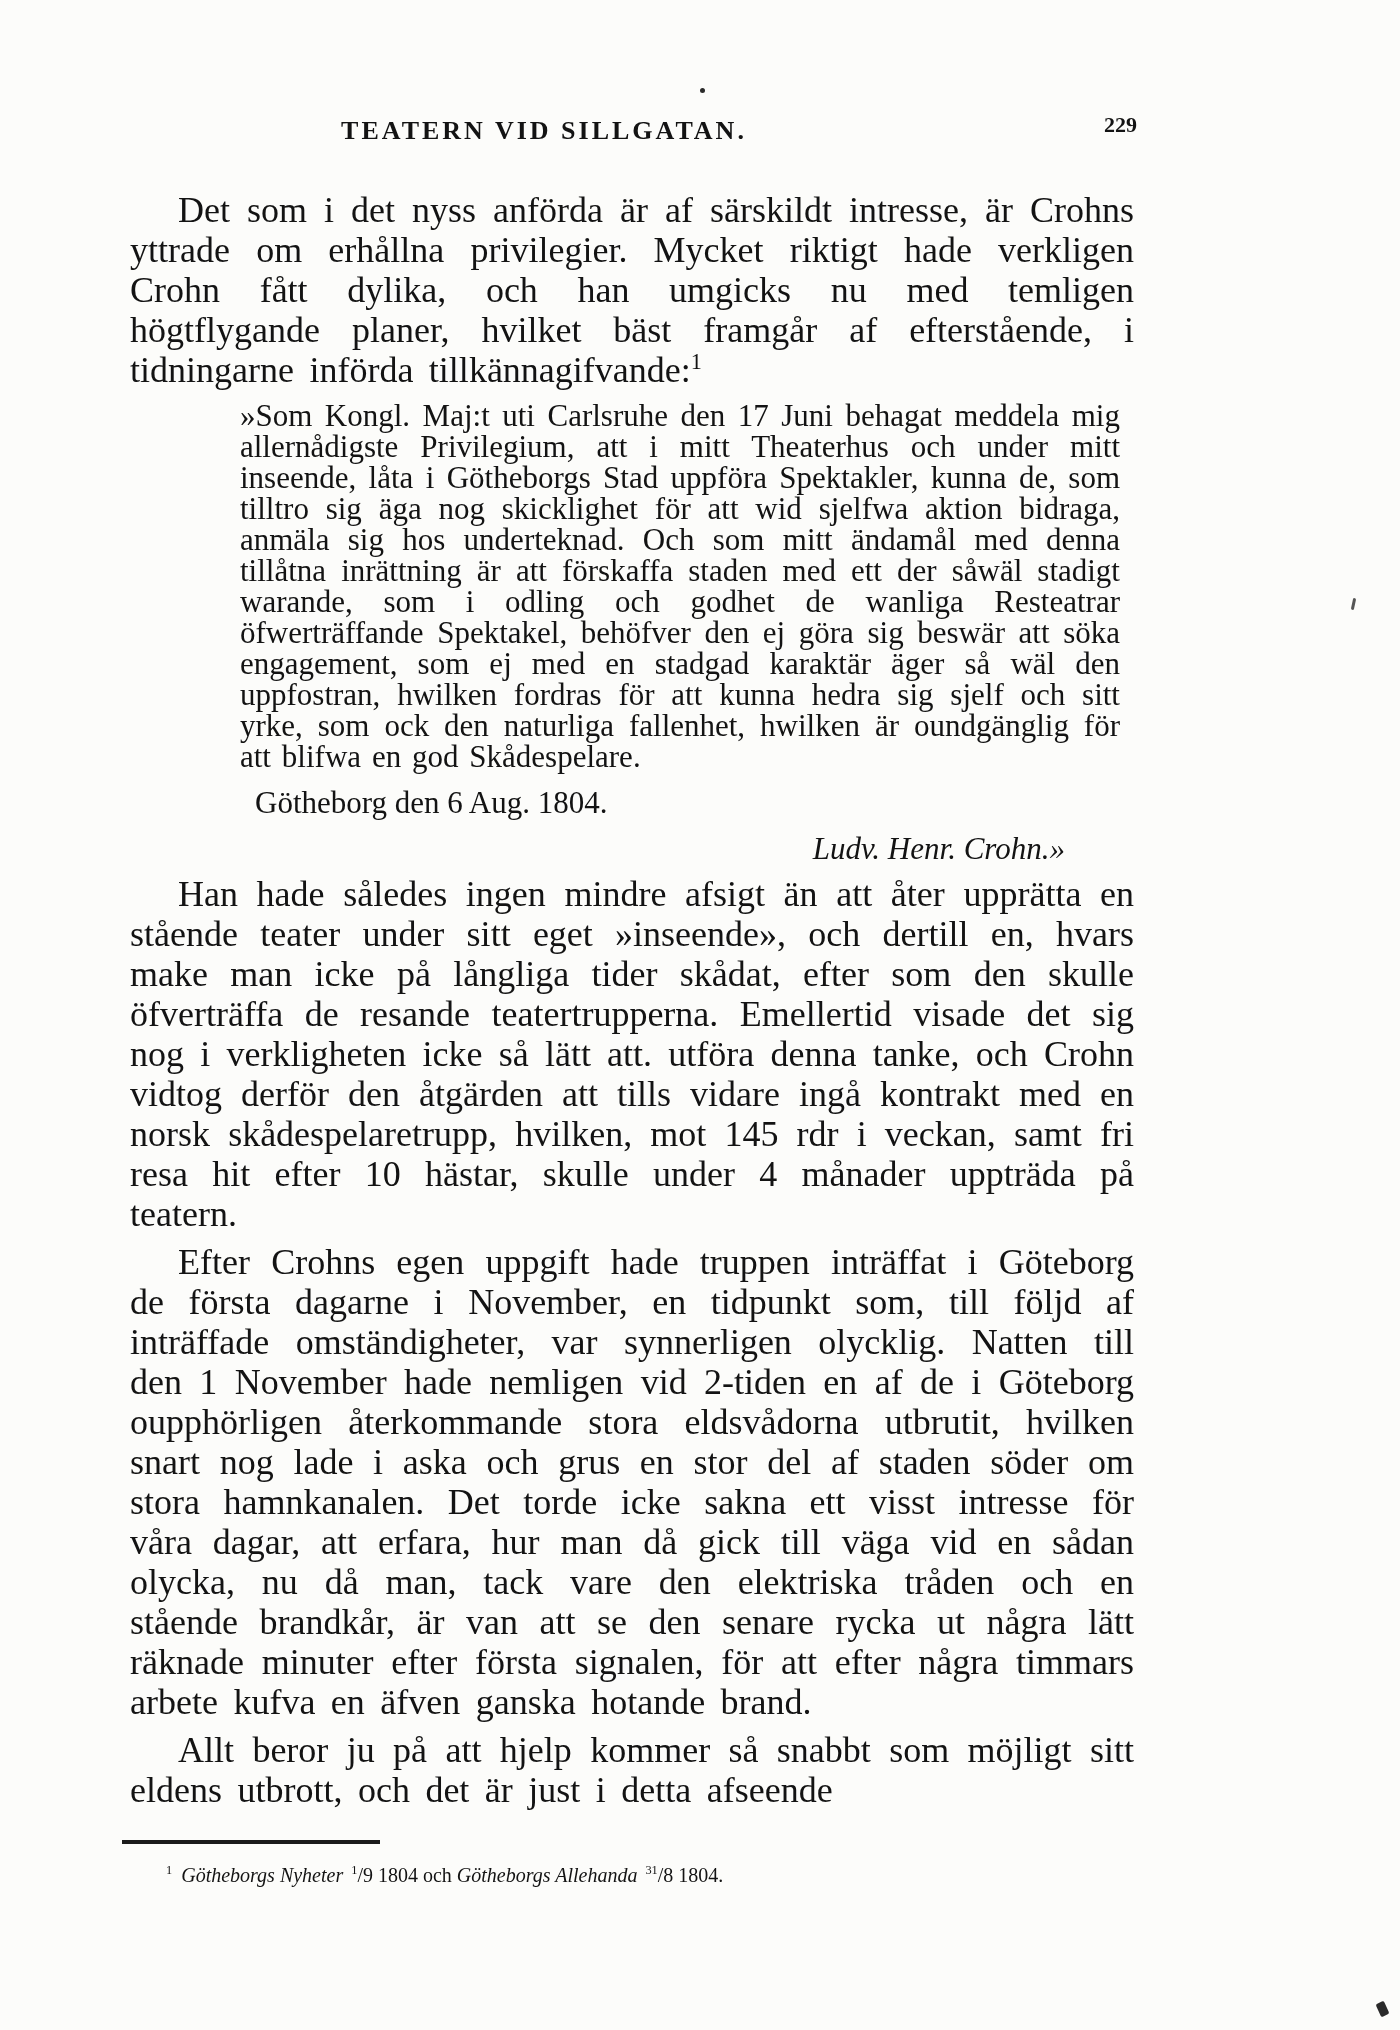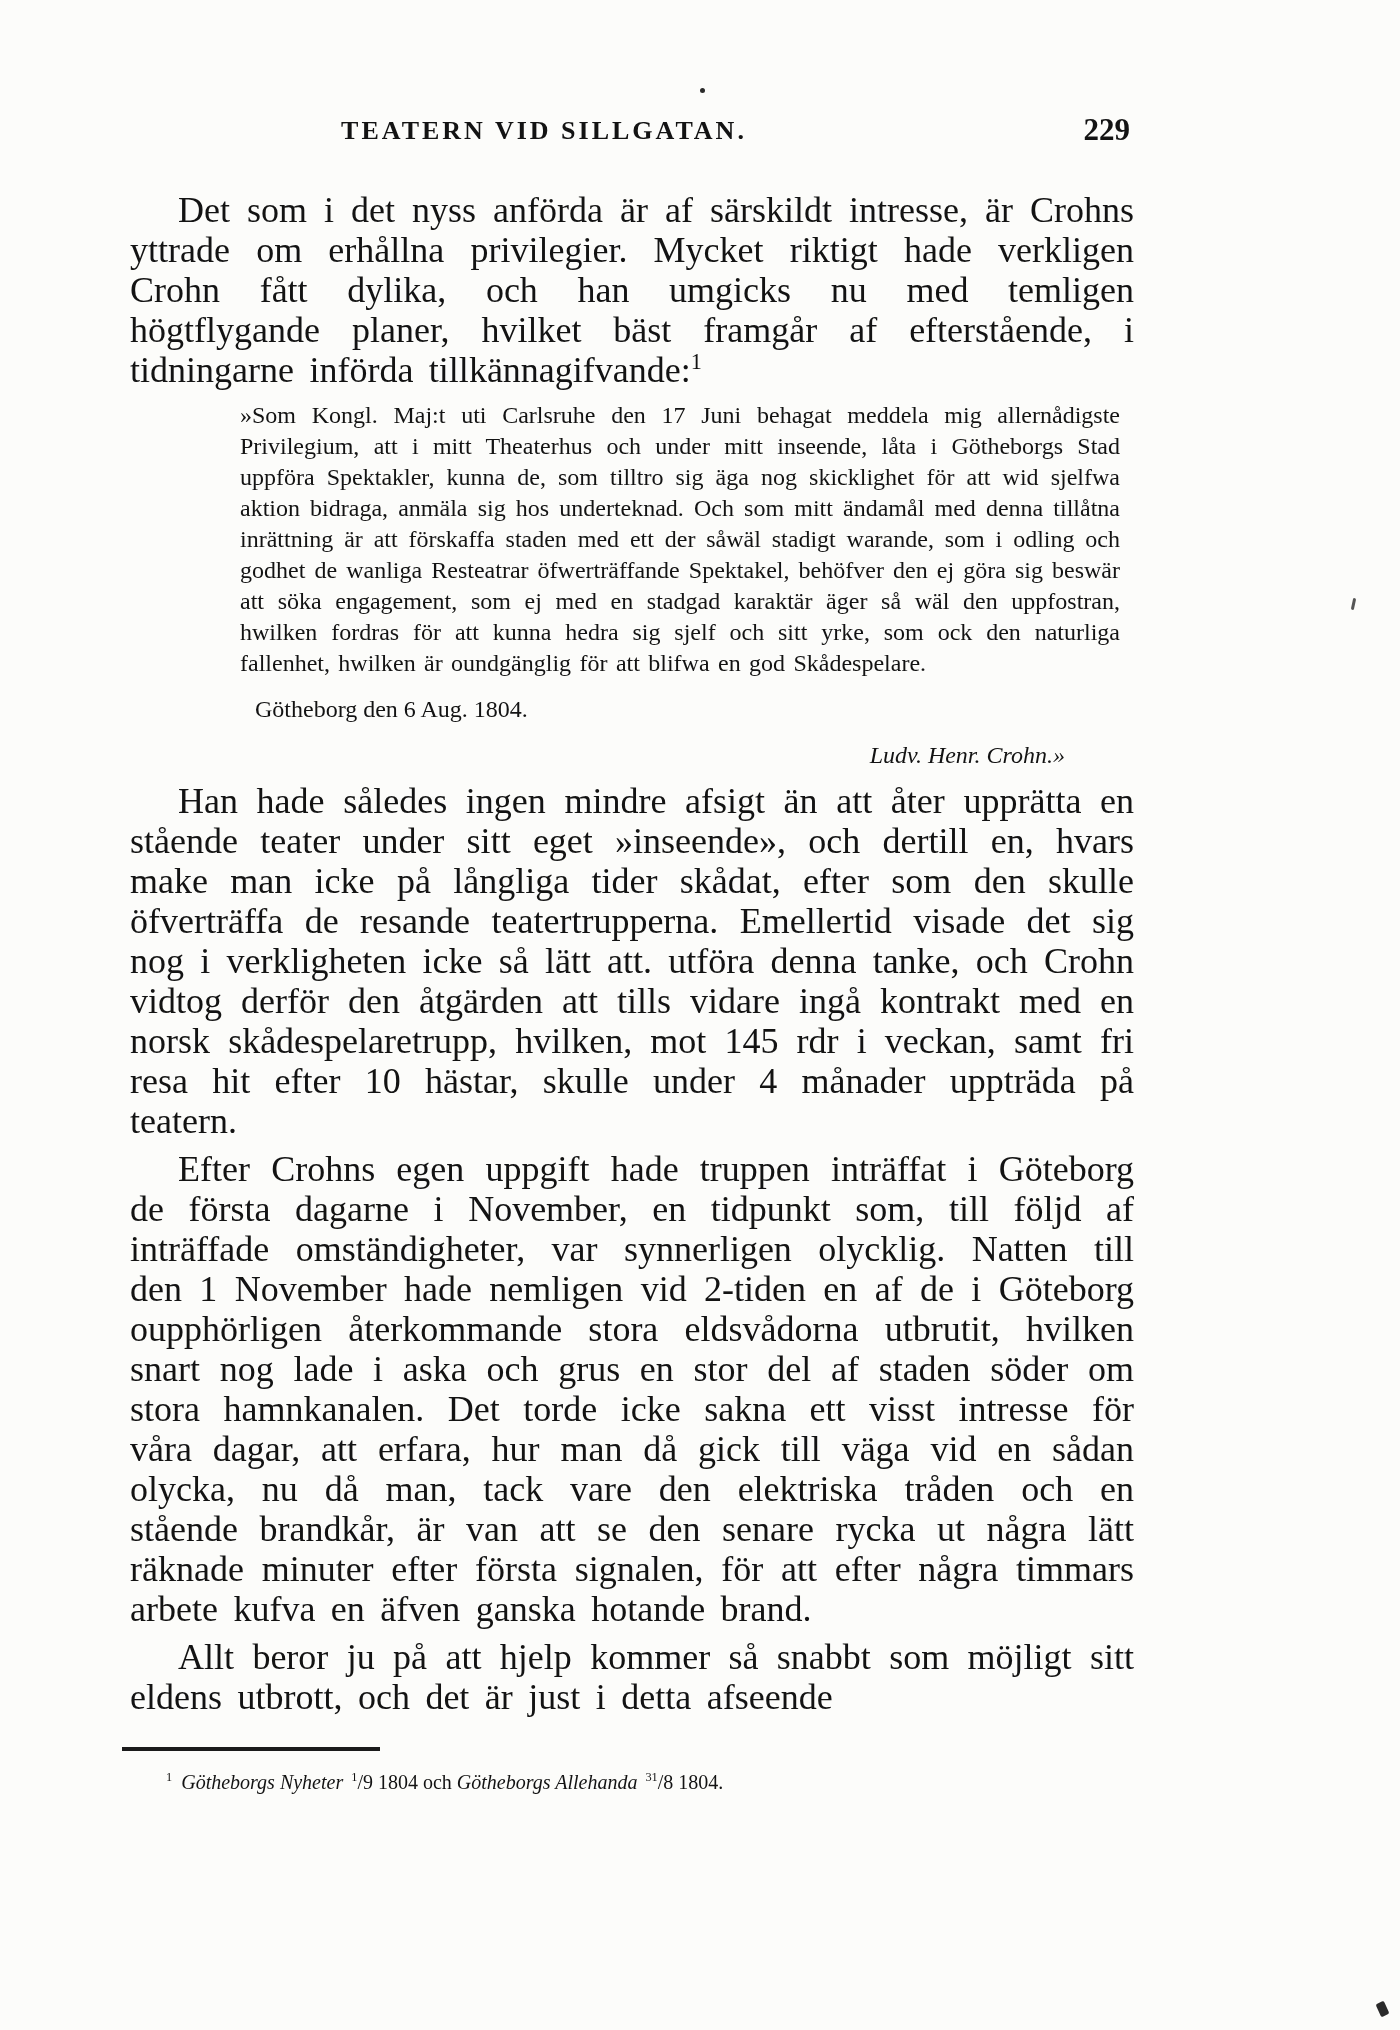--- a/index.html
+++ b/index.html
@@ -33,38 +33,38 @@
     left: 50%;
     transform: translateX(-50%) translateX(-88px);
     top: 4px;
     font-size: 26px;
     letter-spacing: 3px;
     font-weight: bold;
     white-space: nowrap;
   }
   .page-num {
     position: absolute;
-    right: 12px;
+    right: 5px;
     top: 0;
-    font-size: 31px;
+    font-size: 22px;
     font-weight: bold;
   }
   
   .body-par {
     margin: 8px;
     font-size: 36px;
     line-height: 40px;
     text-align: justify;
     text-indent: 48px;
     word-spacing: 0.18em;
   }
   
   .privilege-quote {
     margin: 10px 22px 10px 118px;
-    font-size: 24px;
+    font-size: 31px;
     line-height: 31px;
   }
   .quote-body {
     margin: 0;
     text-align: justify;
     word-spacing: 0.10em;
   }
   .quote-dateline {
     margin: 15px;
     text-align: left;

